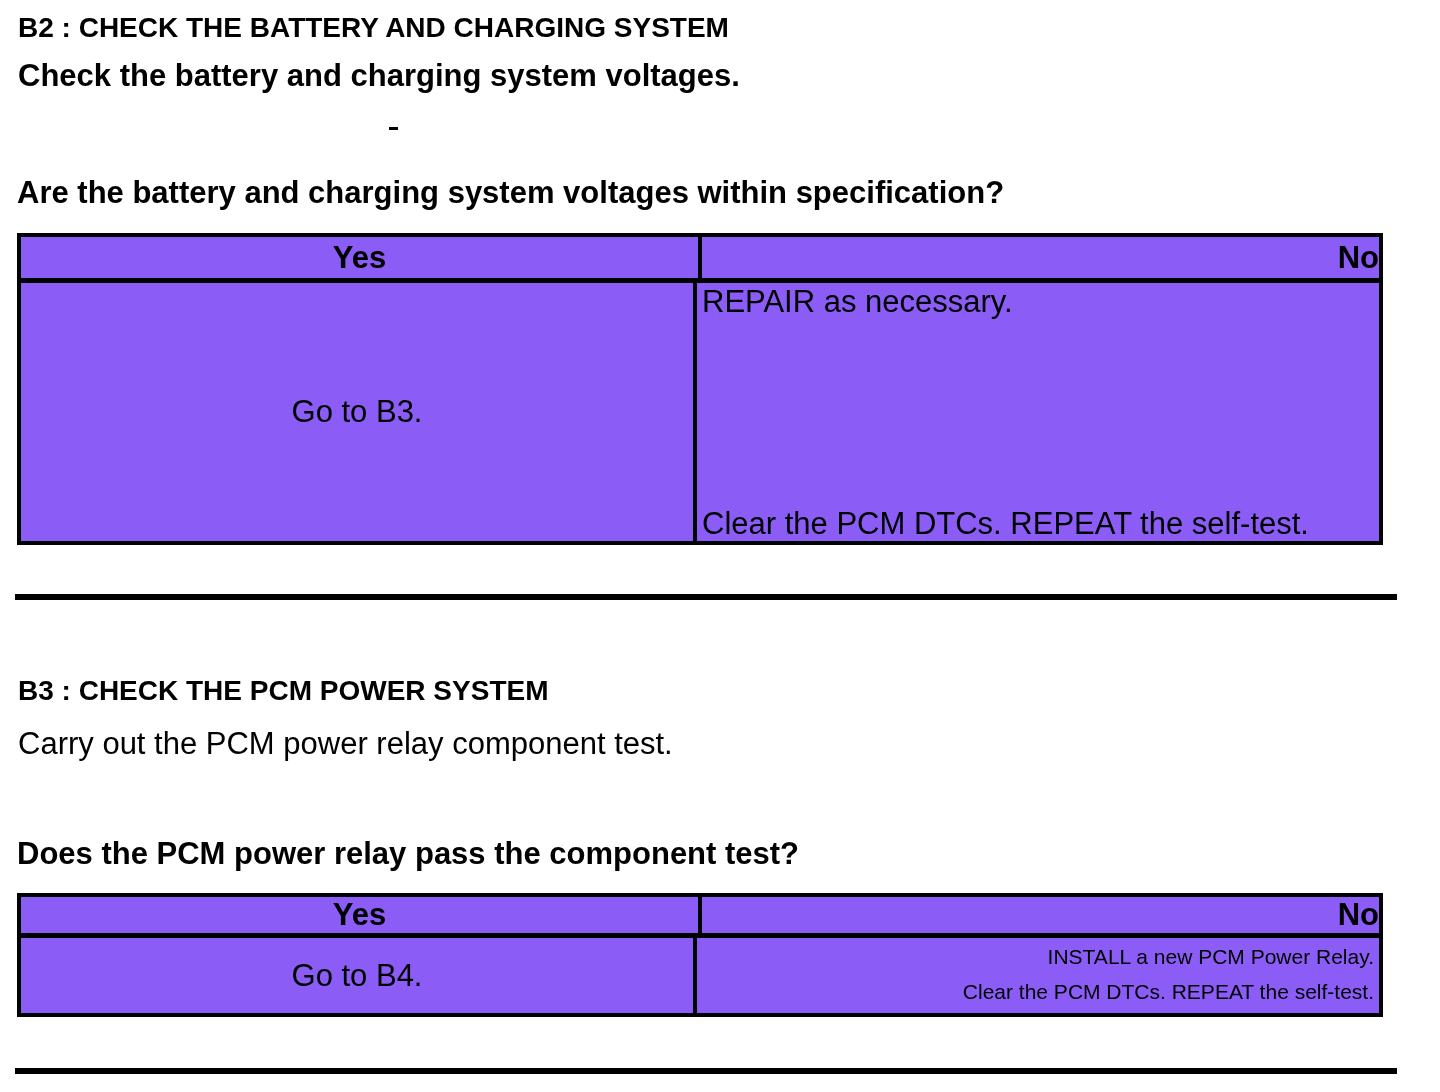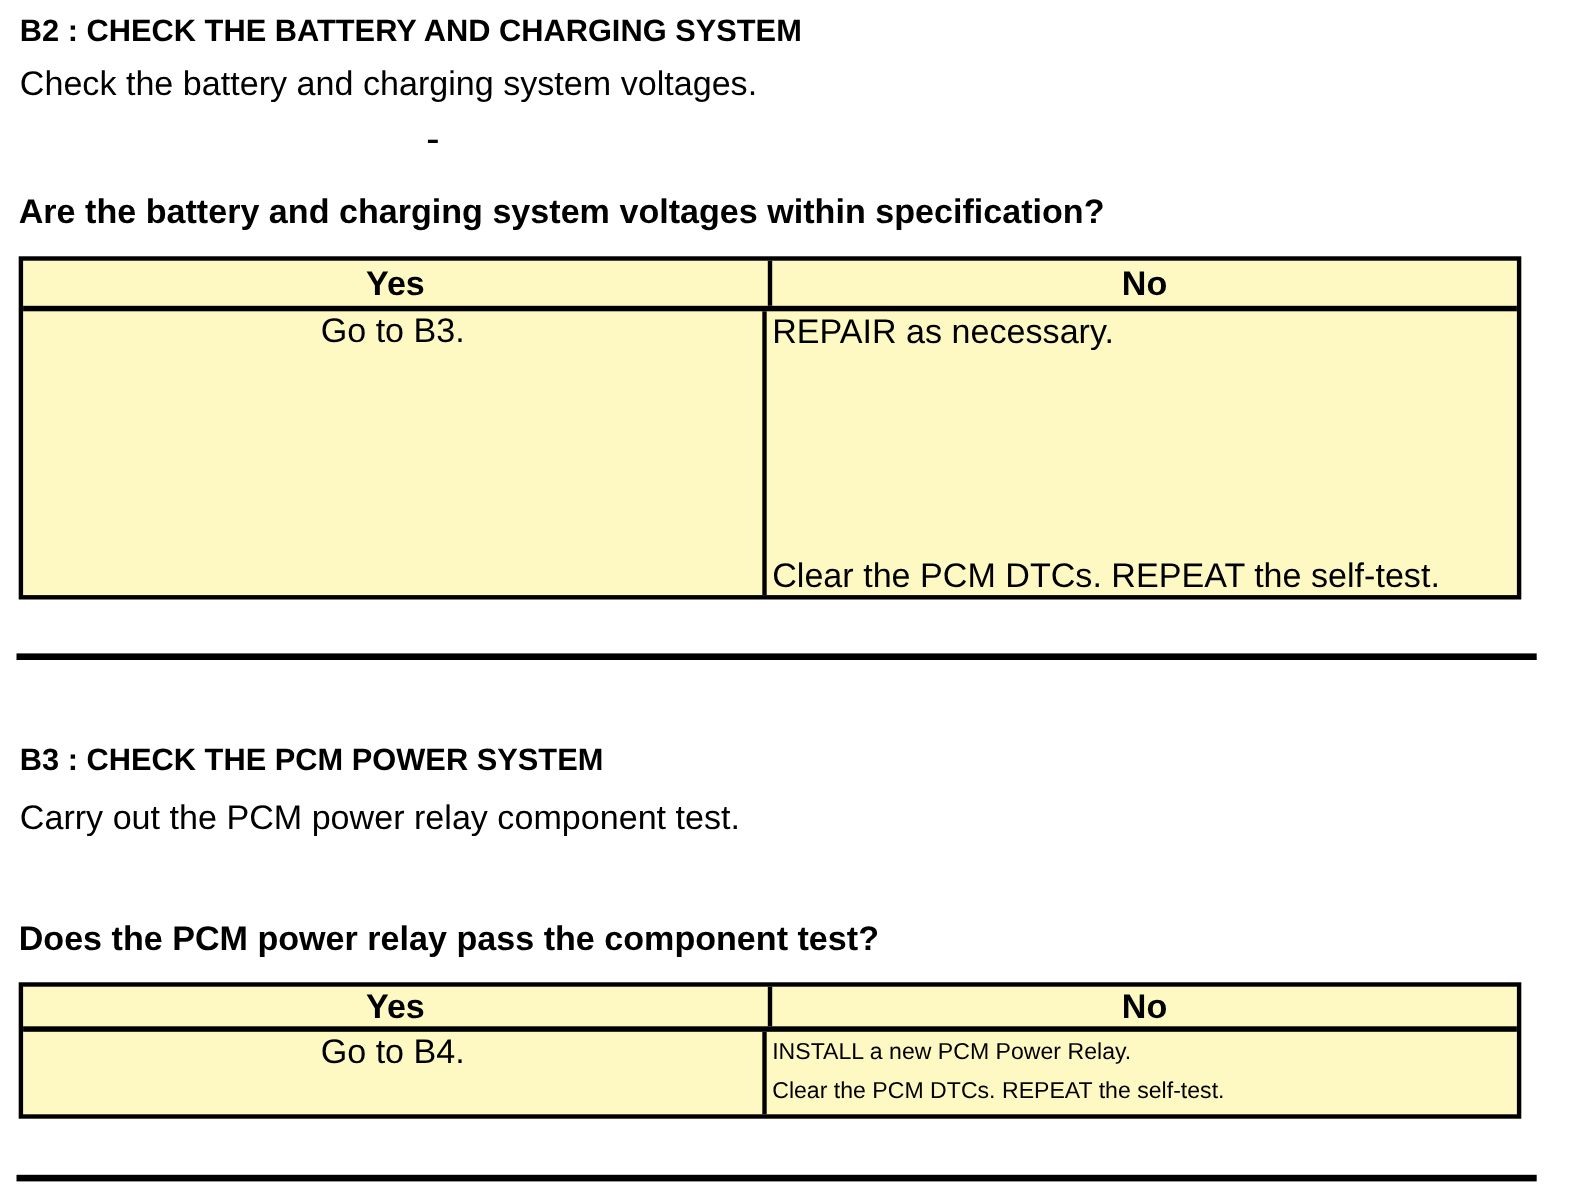--- a/index.html
+++ b/index.html
@@ -48,51 +48,52 @@
   }
 
   .result-table {
     position: absolute;
     left: 17px;
     width: 1366px;
     border: 4px solid #000000;
     box-sizing: border-box;
     display: flex;
     flex-direction: column;
-    background: #fef9c3;
+    background: #8b5cf6;
   }
   .tbl-head-row {
     display: flex;
     border-bottom: 5px solid #000000;
     flex: 0 0 auto;
   }
   .tbl-body-row {
     display: flex;
     flex: 1 1 auto;
     min-height: 0;
   }
   .tbl-col {
     flex: 1 1 0;
     min-width: 0;
     box-sizing: border-box;
   }
   .tbl-col + .tbl-col {
     border-left: 4px solid #000000;
+    text-align: right;
   }
   .head-cell {
     font-size: 31px;
     font-weight: bold;
     text-align: center;
   }
   .t1 .head-cell { line-height: 41px; height: 41px; }
   .t2 .head-cell { line-height: 36px; height: 36px; }
 
   .cell-center {
     display: flex;
-    align-items: flex-start;
+    align-items: center;
     justify-content: center;
     font-size: 31px;
     line-height: 36px;
   }
   .cell-split {
     display: flex;
     flex-direction: column;
     justify-content: space-between;
     align-items: flex-start;
     padding: 1px 5px 0 5px;
@@ -112,21 +113,21 @@
     background: #000000;
   }
 </style>
 </head>
 <body>
 
 <div class="page">
 
   <div class="abs step-heading" style="left:18px; top:13px;">B2 : CHECK THE BATTERY AND CHARGING SYSTEM</div>
 
-  <div class="abs instruction" style="left:18px; top:58px;">Check the battery and charging system voltages.</div>
+  <div class="abs instruction" style="left:18px; top:58px;font-weight:bold;">Check the battery and charging system voltages.</div>
 
   <div class="stray-mark"></div>
 
   <div class="abs question" style="left:17px; top:143px;">Are the battery and charging system voltages within specification?</div>
 
   <div class="result-table t1" style="top:233px; height:312px;">
     <div class="tbl-head-row">
       <div class="tbl-col head-cell">Yes</div>
       <div class="tbl-col head-cell">No</div>
     </div>

